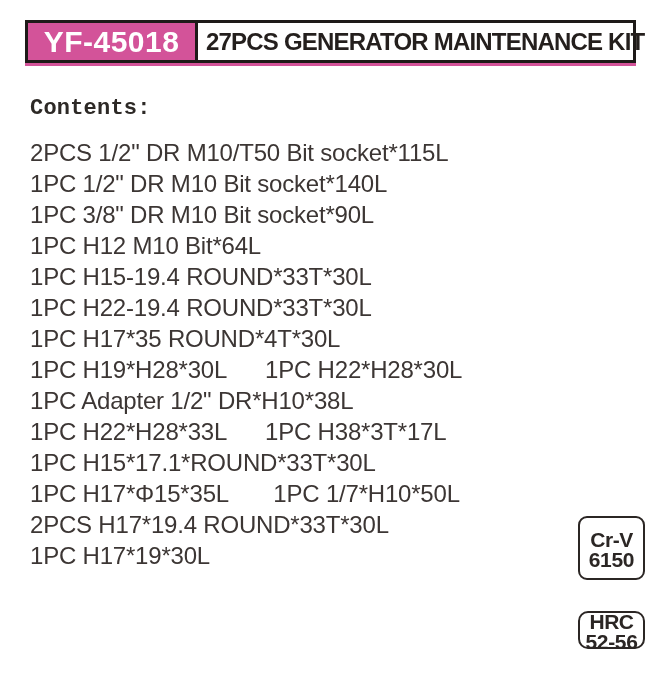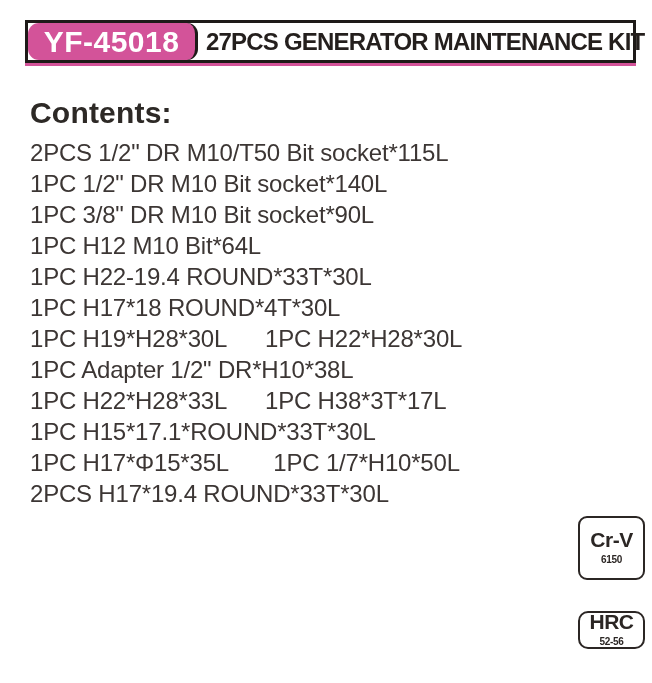--- a/index.html
+++ b/index.html
@@ -60,24 +60,25 @@
     letter-spacing: -0.8px;
     white-space: nowrap;
     margin-left: 8px;
   }
 
   
   .contents-heading {
     position: absolute;
     left: 30px;
     top: 96px;
-    font-size: 30px;
+    font-size: 22px;
     font-weight: bold;
     color: #2d2926;
     letter-spacing: 0.2px;
+    font-family: Liberation Mono, monospace;
   }
   .contents-list {
     position: absolute;
     left: 30px;
     top: 137px;
     margin: 0;
     padding: 0;
     list-style: none;
     font-size: 24px;
     line-height: 31px;
@@ -105,52 +106,54 @@
   }
   .badge-crv { top: 516px; height: 64px; border-radius: 9px; }
   .badge-hrc { top: 611px; height: 38px; }
   .badge-line1 {
     font-size: 21px;
     font-weight: bold;
     line-height: 22px;
     letter-spacing: -0.5px;
   }
   .badge-line2 {
-    font-size: 10px;
+    font-size: 21px;
     font-weight: bold;
     line-height: 17px;
     letter-spacing: -0.3px;
   }
 </style>
 </head>
 <body>
 
 <div class="page">
 
   <div class="header-bar">
-    <div class="model-cell accent-bg" style="background: rgb(211, 83, 153); border-radius: 11px;">YF-45018</div>
+    <div class="model-cell accent-bg" style="background: rgb(211, 83, 153);">YF-45018</div>
     <div class="title-cell">27PCS GENERATOR MAINTENANCE KIT</div>
   </div>
   <div class="header-underline accent-bg" style="background: rgb(211, 83, 153);"></div>
 
   <div class="contents-heading">Contents:</div>
 
   <ul class="contents-list">
       <li>2PCS 1/2" DR M10/T50 Bit socket*115L</li>
       <li>1PC 1/2" DR M10 Bit socket*140L</li>
       <li>1PC 3/8" DR M10 Bit socket*90L</li>
       <li>1PC H12 M10 Bit*64L</li>
+      <li>1PC H15-19.4 ROUND*33T*30L</li>
       <li>1PC H22-19.4 ROUND*33T*30L</li>
-      <li>1PC H17*18 ROUND*4T*30L</li>
+      <li>1PC H17*35 ROUND*4T*30L</li>
       <li>1PC H19*H28*30L      1PC H22*H28*30L</li>
       <li>1PC Adapter 1/2" DR*H10*38L</li>
       <li>1PC H22*H28*33L      1PC H38*3T*17L</li>
       <li>1PC H15*17.1*ROUND*33T*30L</li>
       <li>1PC H17*Φ15*35L       1PC 1/7*H10*50L</li>
       <li>2PCS H17*19.4 ROUND*33T*30L</li>
+      <li>1PC H17*19*30L</li>
     </ul>
 
   <div class="badge badge-crv">
     <div class="badge-line1">Cr-V</div>
     <div class="badge-line2">6150</div>
   </div>
 
   <div class="badge badge-hrc">
     <div class="badge-line1">HRC</div>
     <div class="badge-line2">52-56</div>

